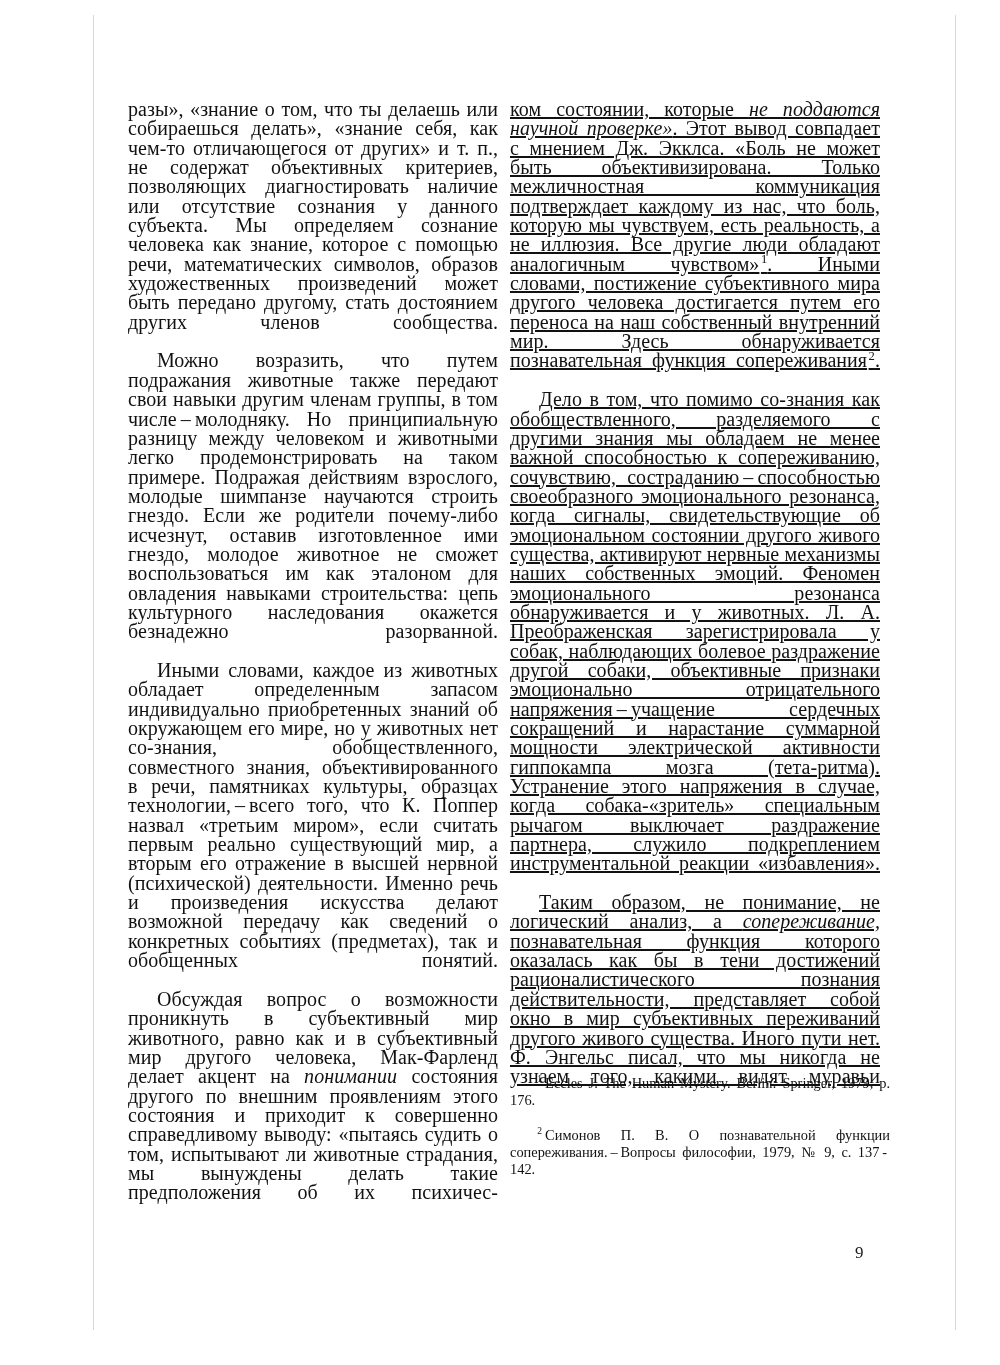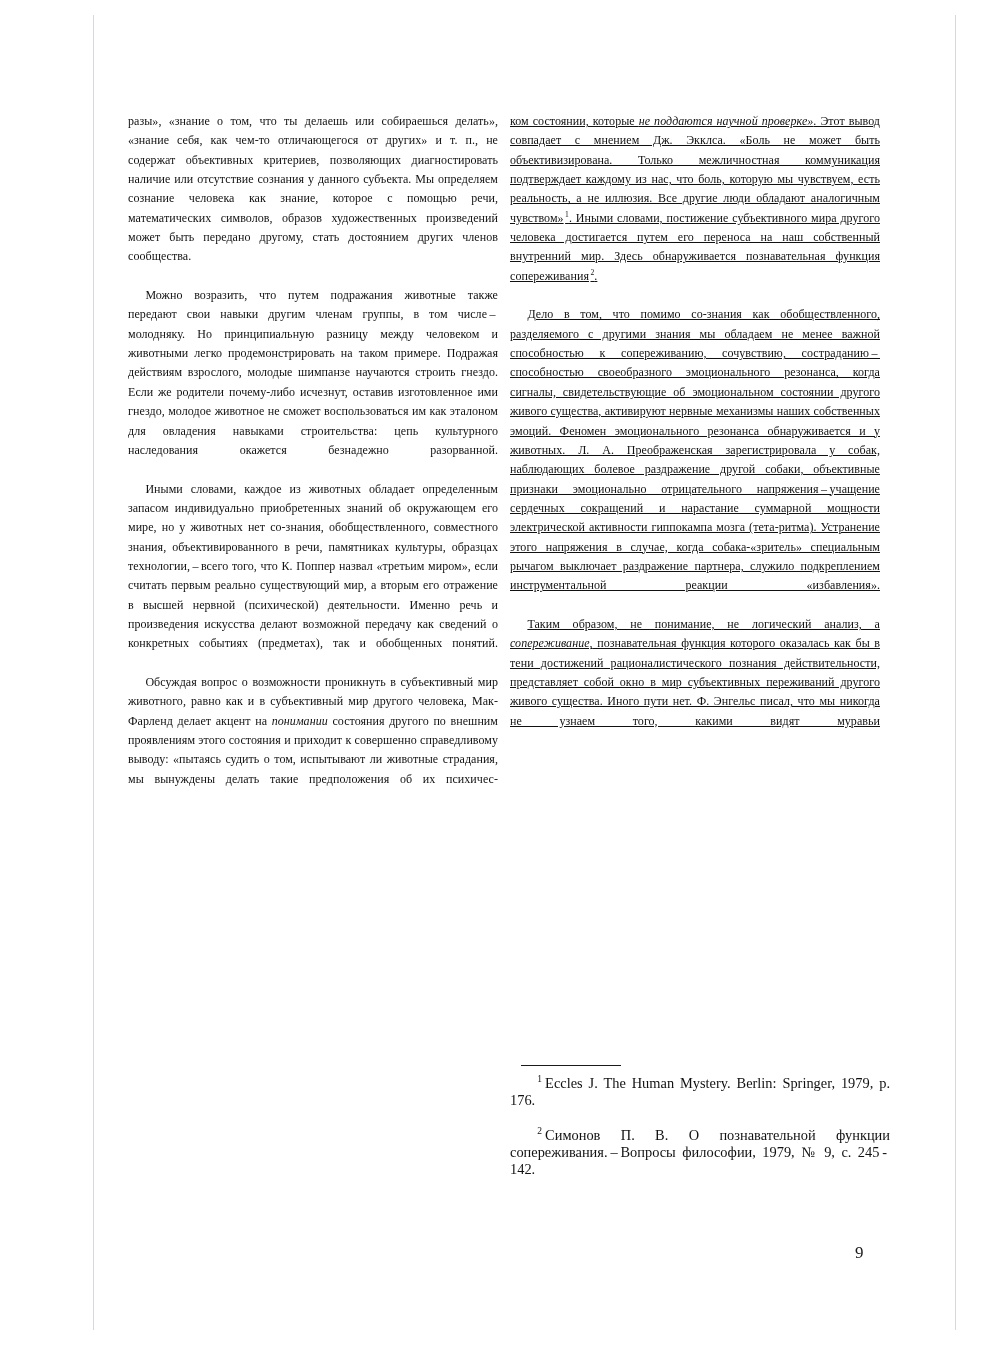--- a/index.html
+++ b/index.html
@@ -30,25 +30,25 @@
 
   .page {
     position: absolute;
     left: 0; top: 0;
     width: 1000px;
     height: 1365px;
   }
 
   .column {
     position: absolute;
-    top: 112px;
+    top: 100px;
     width: 370px;
     text-align: justify;
     text-justify: inter-word;
-    font-size: 12px;
+    font-size: 20px;
     line-height: 19.35px;
     letter-spacing: 0.05px;
     word-spacing: 0.2px;
     hyphens: none;
   }
   .column.left  { left: 128px; }
   .column.right { left: 510px; text-decoration: underline; }
 
   .column p {
     margin: 0;
@@ -133,19 +133,19 @@
   <div class="column right" id="col-right">
       <p><span>ком состоянии, которые </span><i>не поддаются научной проверке»</i><span>. Этот вывод совпадает с мнением Дж. Экклса. «Боль не может быть объективизирована. Только межличностная коммуникация подтверждает каждому из нас, что боль, которую мы чувствуем, есть реальность, а не иллюзия. Все другие люди обладают аналогичным чувством»</span><sup class="fn-ref">1</sup><span>. Иными словами, постижение субъективного мира другого человека достигается путем его переноса на наш собственный внутренний мир. Здесь обнаруживается познавательная функция сопереживания</span><sup class="fn-ref">2</sup><span>.</span></p>
       <p class="indent"><span>Дело в том, что помимо со-знания как обобществленного, разделяемого с другими знания мы обладаем не менее важной способностью к сопереживанию, сочувствию, состраданию – способностью своеобразного эмоционального резонанса, когда сигналы, свидетельствующие об эмоциональном состоянии другого живого существа, активируют нервные механизмы наших собственных эмоций. Феномен эмоционального резонанса обнаруживается и у животных. Л. А. Преображенская зарегистрировала у собак, наблюдающих болевое раздражение другой собаки, объективные признаки эмоционально отрицательного напряжения – учащение сердечных сокращений и нарастание суммарной мощности электрической активности гиппокампа мозга (тета-ритма). Устранение этого напряжения в случае, когда собака-«зритель» специальным рычагом выключает раздражение партнера, служило подкреплением инструментальной реакции «избавления».</span></p>
       <p class="indent"><span>Таким образом, не понимание, не логический анализ, а </span><i>сопереживание,</i><span> познавательная функция которого оказалась как бы в тени достижений рационалистического познания действительности, представляет собой окно в мир субъективных переживаний другого живого существа. Иного пути нет. Ф. Энгельс писал, что мы никогда не узнаем того, какими видят муравьи</span></p>
     </div>
 
   <div class="footnotes">
     <div class="footnote-rule"></div>
     <div id="footnote-list">
         <p class="footnote"><sup>1</sup><span>Eccles J. The Human Mystery. Berlin: Springer, 1979, p. 176.</span></p>
-        <p class="footnote"><sup>2</sup><span>Симонов П. В. О познавательной функции сопереживания. – Вопросы философии, 1979, № 9, с. 245 - 142.</span></p>
+        <p class="footnote"><sup>2</sup><span>Симонов П. В. О познавательной функции сопереживания. – Вопросы философии, 1979, № 9, с. 137 - 142.</span></p>
       </div>
   </div>
 
   <div class="page-number">9</div>
 
 </div>
 
 </body></html>

